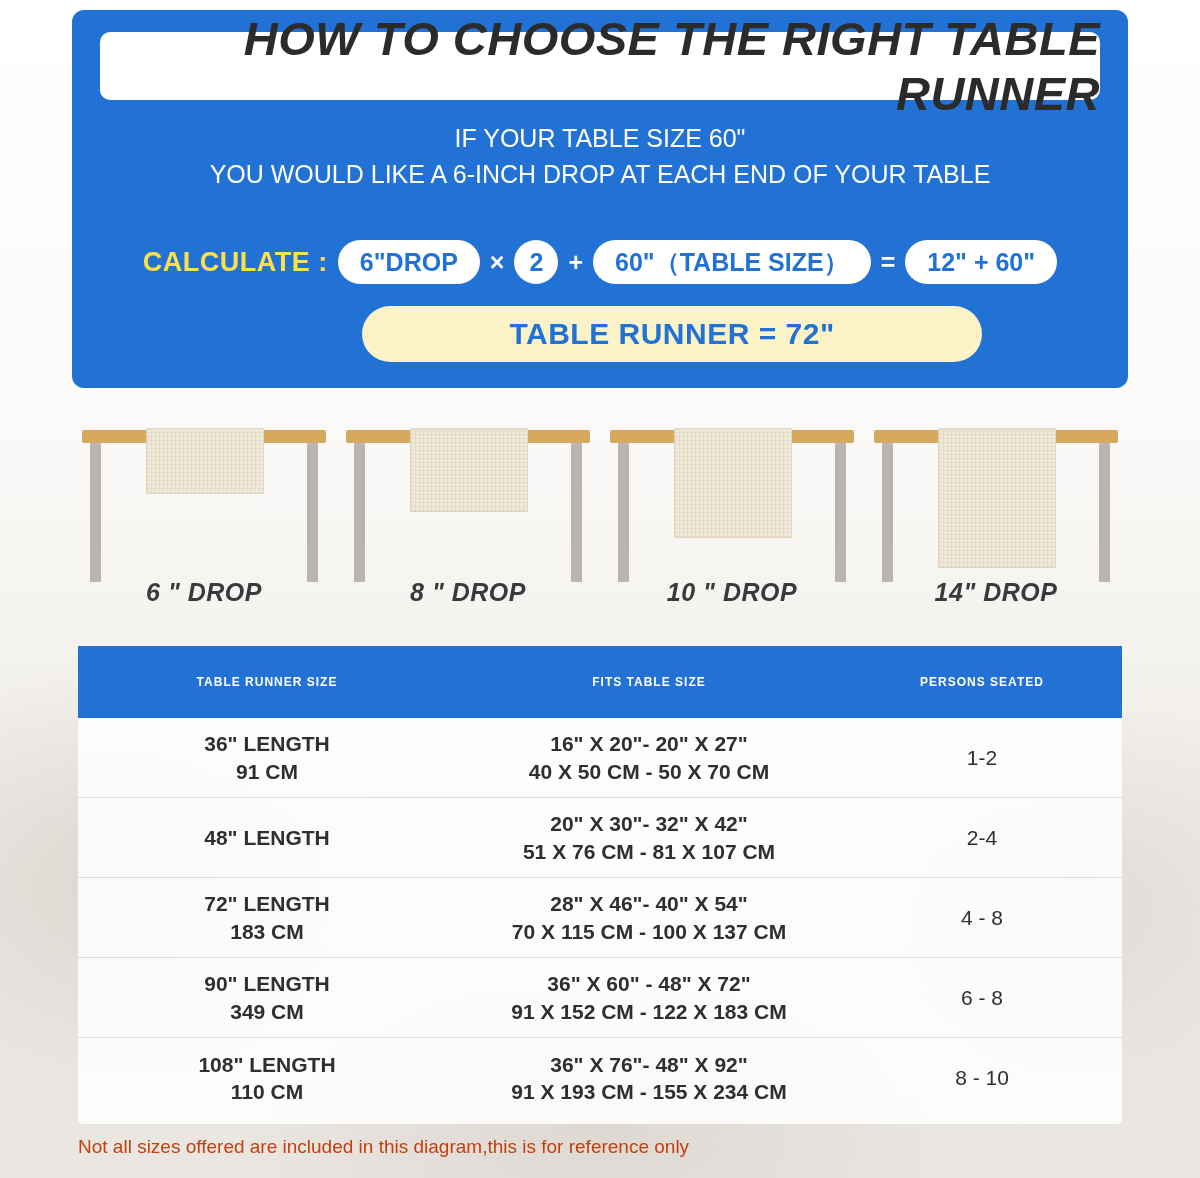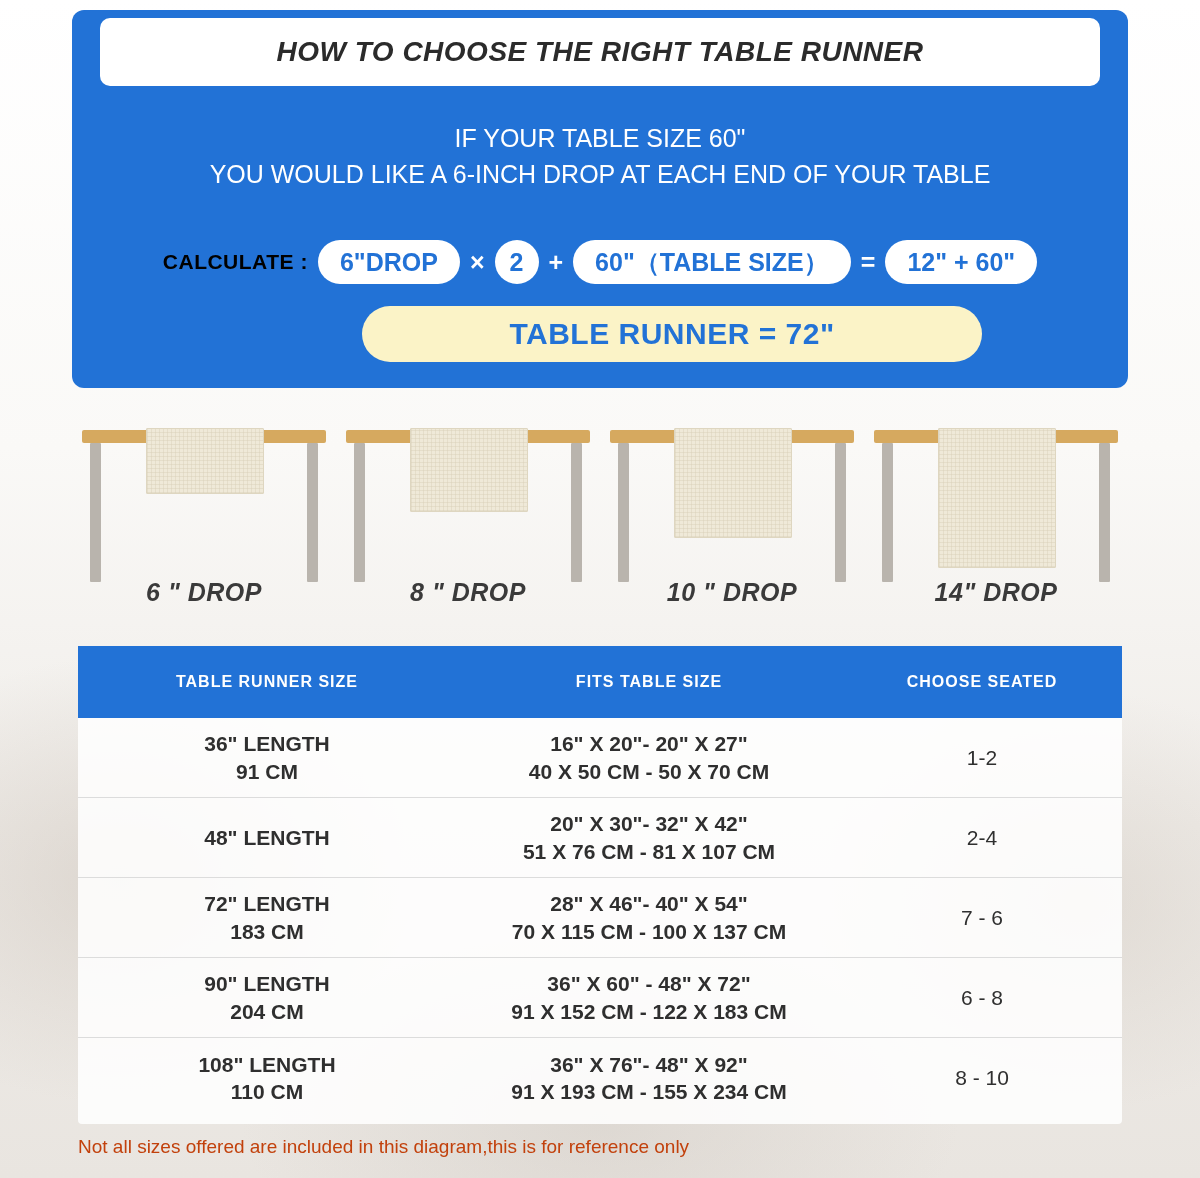--- a/index.html
+++ b/index.html
@@ -38,27 +38,27 @@
     left: 72px;
     top: 10px;
     width: 1056px;
     height: 378px;
     background: #2272d6;
     border-radius: 12px;
   }
   .hero-title {
     position: absolute;
     left: 28px;
-    top: 8px;
+    top: 22px;
     width: 1000px;
     height: 68px;
     background: #ffffff;
     border-radius: 10px;
     color: #2b2b2b;
-    font-size: 28px;
+    font-size: 47px;
     font-weight: bold;
     font-style: italic;
     letter-spacing: 0.5px;
     display: flex;
     align-items: center;
     justify-content: center;
     text-align: right;
   }
   .hero-sub {
     position: absolute;
@@ -75,22 +75,22 @@
     left: 40px;
     top: 228px;
     width: 976px;
     height: 48px;
     display: flex;
     align-items: center;
     justify-content: center;
     gap: 10px;
   }
   .calc-label {
-    color: #000000;
-    font-size: 21px;
+    color: #fde047;
+    font-size: 27px;
     font-weight: bold;
     letter-spacing: 0.5px;
   }
   .pill {
     background: #ffffff;
     color: #2272d6;
     border-radius: 24px;
     font-size: 25px;
     font-weight: bold;
     display: flex;
@@ -200,21 +200,21 @@
     left: 0;
     top: 0;
     width: 1044px;
     height: 72px;
     background: #2272d6;
     display: flex;
     align-items: center;
   }
   .th {
     color: #ffffff;
-    font-size: 16px;
+    font-size: 12px;
     font-weight: bold;
     letter-spacing: 1px;
     text-align: center;
   }
   .col1 { width: 378px; }
   .col2 { width: 386px; }
   .col3 { width: 280px; }
 
   .trow {
     position: absolute;
@@ -310,21 +310,21 @@
       <div class="drop-label">14" DROP</div>
     </div>
 
   </div>
 
   <div class="sizing">
 
     <div class="thead">
       <div class="th col1">TABLE RUNNER SIZE</div>
       <div class="th col2">FITS TABLE SIZE</div>
-      <div class="th col3">CHOOSE SEATED</div>
+      <div class="th col3">PERSONS SEATED</div>
     </div>
 
     <div class="trow" style="top:72px;">
       <div class="td col1">
         <div class="l1">36" LENGTH</div>
         <div class="l2">91 CM</div>
       </div>
       <div class="td col2">
         <div class="l1">16" X 20"- 20" X 27"</div>
         <div class="l2">40 X 50 CM - 50 X 70 CM</div>
@@ -345,27 +345,27 @@
 
     <div class="trow" style="top:232px;">
       <div class="td col1">
         <div class="l1">72" LENGTH</div>
         <div class="l2">183 CM</div>
       </div>
       <div class="td col2">
         <div class="l1">28" X 46"- 40" X 54"</div>
         <div class="l2">70 X 115 CM - 100 X 137 CM</div>
       </div>
-      <div class="td col3 persons">7 - 6</div>
+      <div class="td col3 persons">4 - 8</div>
     </div>
 
     <div class="trow" style="top:312px;">
       <div class="td col1">
         <div class="l1">90" LENGTH</div>
-        <div class="l2">204 CM</div>
+        <div class="l2">349 CM</div>
       </div>
       <div class="td col2">
         <div class="l1">36" X 60" - 48" X 72"</div>
         <div class="l2">91 X 152 CM - 122 X 183 CM</div>
       </div>
       <div class="td col3 persons">6 - 8</div>
     </div>
 
     <div class="trow" style="top:392px;">
       <div class="td col1">

